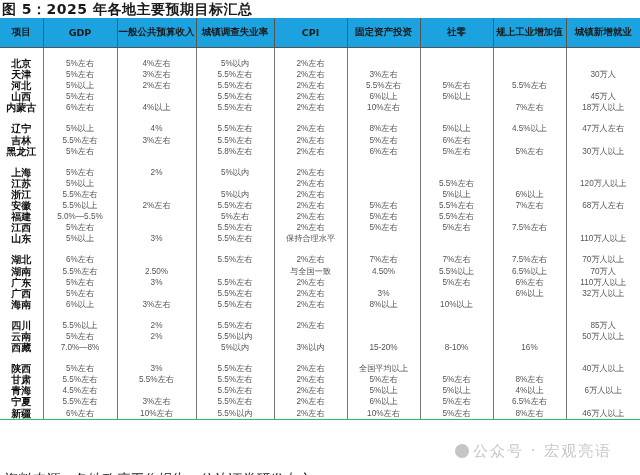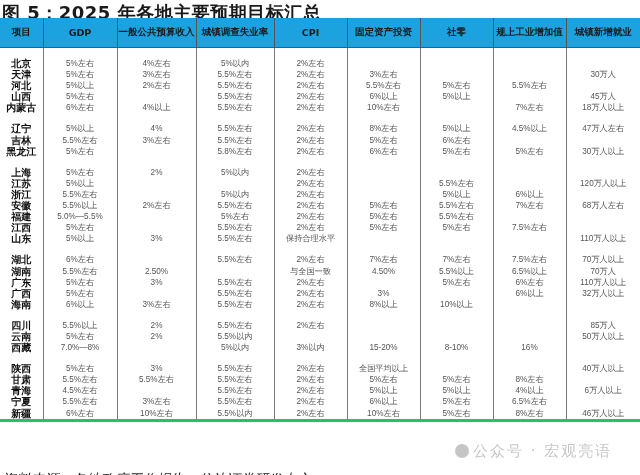--- a/index.html
+++ b/index.html
@@ -1,18 +1,18 @@
 <!DOCTYPE html>
 <html><head>
 <meta charset="utf-8">
 <style>
   html, body { margin: 0; padding: 0; background: #ffffff; }
   body { width: 640px; height: 475px; position: relative; overflow: hidden;
          font-family: "DejaVu Sans", sans-serif; color: #333; }
-  .title { position: absolute; left: 2px; top: 1px; font-size: 18px; font-weight: bold;
+  .title { position: absolute; left: 2px; top: 1px; font-size: 14px; font-weight: bold;
            color: #1a1a1a; letter-spacing: 0.5px; }
   .tbl { position: absolute; left: 0; top: 18px; width: 640px; border-collapse: collapse;
          table-layout: fixed; }
   .tbl col.c0 { width: 43px; }
   .tbl col.c1 { width: 74px; }
   .tbl col.c2 { width: 79px; }
   .tbl col.c3 { width: 78px; }
   .tbl col.c4 { width: 73px; }
   .tbl col.c5 { width: 73px; }
   .tbl col.c6 { width: 73px; }
@@ -21,21 +21,21 @@
   .tbl thead th { background: #1ba2df; color: #1a1a1a; font-size: 9.5px; font-weight: bold;
                   height: 29px; padding: 0; border-left: 1px solid #555; border-bottom: 1px solid #555;
                   white-space: nowrap; overflow: hidden; }
   .tbl thead th:first-child { border-left: none; }
   .tbl tbody td { font-size: 8.2px; color: #555; text-align: center; height: 11.1px;
                   line-height: 11.1px; padding: 0; border-left: 1px solid #777;
                   white-space: nowrap; overflow: hidden; font-family: "Liberation Sans", sans-serif; }
   .tbl tbody td:first-child { border-left: none; color: #111; font-weight: bold; font-size: 10px;
                               font-family: "DejaVu Sans", sans-serif; }
   .tbl tbody tr.gap td { height: 10px; }
-  .tbl tbody tr.last td { border-bottom: 3px solid #22c55e; }
+  .tbl tbody tr.last td { border-bottom: 1px solid #22c55e; }
   .source { position: absolute; left: 2px; top: 471px; font-size: 14px; font-style: italic;
             color: #222; font-family: "DejaVu Serif", serif; }
   .watermark { position: absolute; left: 455px; top: 442px; font-size: 15px; color: rgba(150,150,150,0.55);
                font-family: "DejaVu Sans", sans-serif; letter-spacing: 2px; text-align: right; }
   .wm-icon { display: inline-block; width: 14px; height: 14px; border-radius: 50%;
              background: rgba(150,150,150,0.55); vertical-align: -2px; margin-right: 4px; }
 </style>
 </head>
 <body>
 

